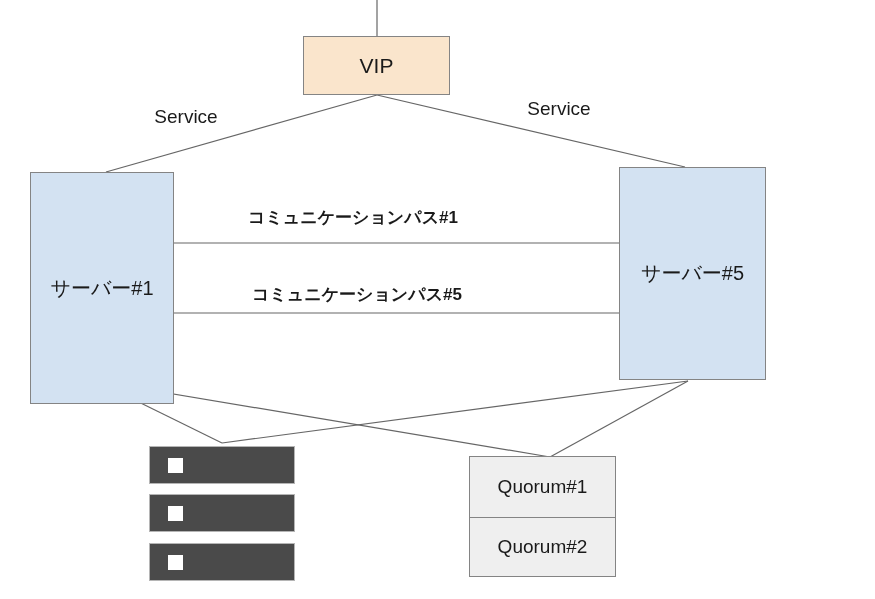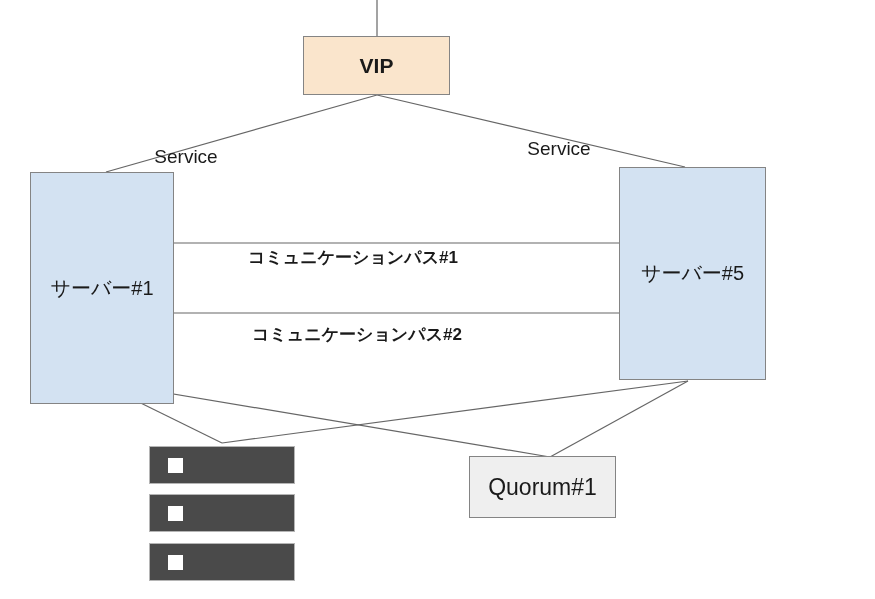--- a/index.html
+++ b/index.html
@@ -25,36 +25,35 @@
   .connectors line{stroke:var(--line-color);stroke-width:1.2;}
   .node{
     position:absolute;box-sizing:border-box;
     display:flex;align-items:center;justify-content:center;
     border:1px solid var(--box-border);
   }
   .vip{
     left:303px;top:36px;width:147px;height:59px;
     background:var(--vip-fill);
     font-size:21px;
-    font-weight:bold;
   }
   .server{
     background:var(--server-fill);
     font-size:20px;
   }
   .server1{left:30px;top:172px;width:144px;height:232px;}
   .server2{left:619px;top:167px;width:147px;height:213px;}
   .quorum{
     left:469px;width:147px;
     background:var(--quorum-fill);
-    font-size:23px;
+    font-size:19px;
   }
   .quorum1{top:456px;height:62px;}
   .quorum2{top:517px;height:60px;}
-  .label{position:absolute;text-align:center;white-space:nowrap;margin-top:40px;}
+  .label{position:absolute;text-align:center;white-space:nowrap;}
   .service{font-size:19px;width:92px;}
   .service-left{left:140px;top:106px;}
   .service-right{left:513px;top:98px;}
   .comm-label{font-size:17px;font-weight:bold;width:250px;}
   .comm-label1{left:228px;top:206px;}
   .comm-label2{left:232px;top:283px;}
   .storage{position:absolute;left:149px;top:446px;width:146px;height:135px;}
   .storage-unit{
     position:absolute;left:0;width:146px;height:38px;
     background:var(--storage-fill);
@@ -90,31 +89,34 @@
   <div class="label service service-right">Service</div>
 
   <div class="node server server1">
     <span>サーバー#1</span>
   </div>
   <div class="node server server2">
     <span>サーバー#5</span>
   </div>
 
   <div class="label comm-label comm-label1">コミュニケーションパス#1</div>
-  <div class="label comm-label comm-label2">コミュニケーションパス#2</div>
+  <div class="label comm-label comm-label2">コミュニケーションパス#5</div>
 
   <div class="storage">
     <div class="storage-unit" style="top:0">
       <span class="led"></span>
     </div>
     <div class="storage-unit" style="top:48px">
       <span class="led"></span>
     </div>
     <div class="storage-unit" style="top:97px">
       <span class="led"></span>
     </div>
   </div>
 
   <div class="node quorum quorum1">
     <span>Quorum#1</span>
   </div>
+  <div class="node quorum quorum2">
+    <span>Quorum#2</span>
+  </div>
 
 </div>
 
 </body></html>

